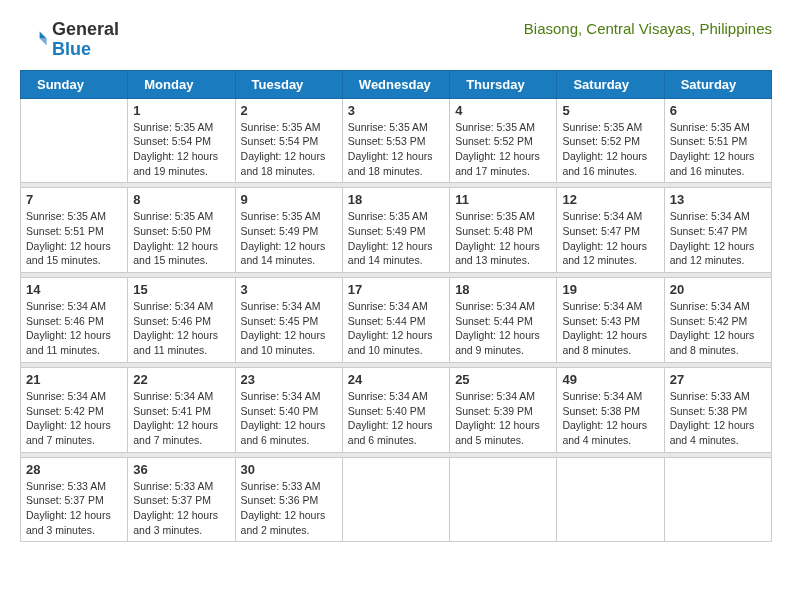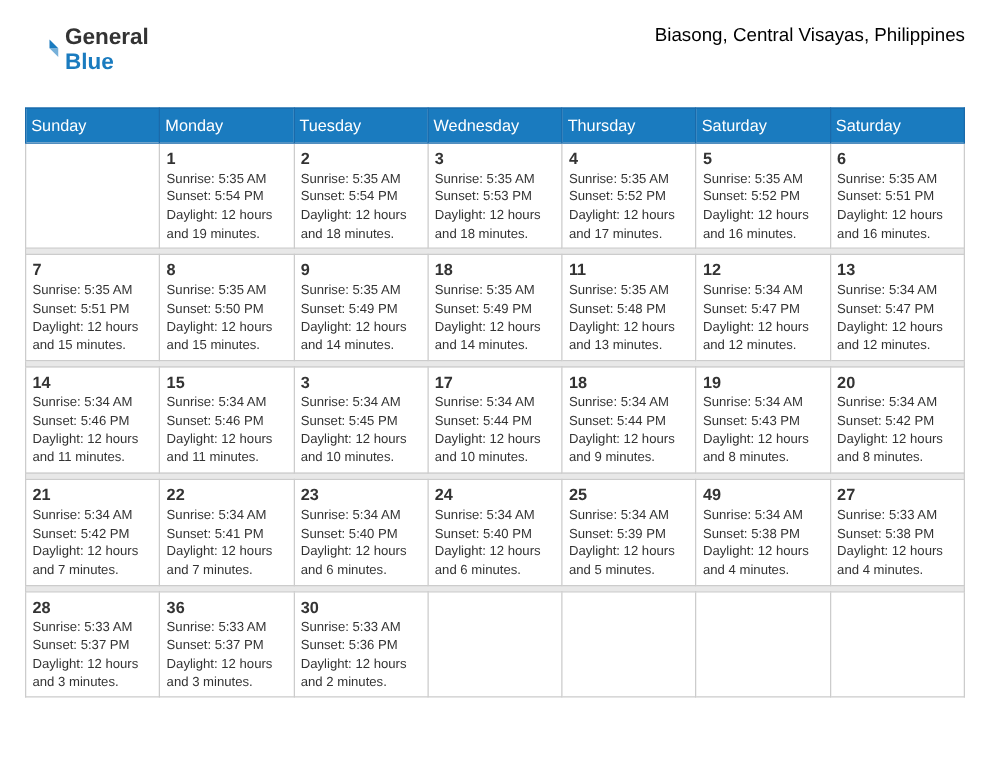--- a/index.html
+++ b/index.html
@@ -7,21 +7,21 @@
       font-family: Arial, sans-serif;
       background: #fff;
       width: 792px;
       min-height: 612px;
       padding: 20px;
     }
     .header {
       display: flex;
       justify-content: space-between;
       align-items: flex-start;
-      margin-bottom: 26px;
+      margin-bottom: 10px;
     }
     .logo {
       display: flex;
       align-items: center;
       gap: 4px;
     }
     .logo-text {
       display: flex;
       flex-direction: column;
       font-size: 18px;
@@ -37,33 +37,33 @@
     .title-block {
       text-align: right;
     }
     .month-title {
       font-size: 36px;
       font-weight: bold;
       color: #333;
     }
     .subtitle {
       font-size: 15px;
-      color: #000000;
+      color: #4d7c0f;
     }
     .calendar {
       width: 100%;
       border-collapse: collapse;
       border: 1px solid #ccc;
     }
     .calendar th {
       background: #1a7bbf;
       color: #fff;
       font-size: 13px;
-      font-weight: normal;
-      padding: 6px 4px;
+      font-weight: bold;
+      padding: 6px 16px;
       text-align: left;
       border: 1px solid #1a6aaa;
     }
     .calendar td {
       vertical-align: top;
       border: 1px solid #ccc;
       padding: 4px 5px;
       width: calc(100% / 7);
       min-height: 80px;
       font-size: 11px;

